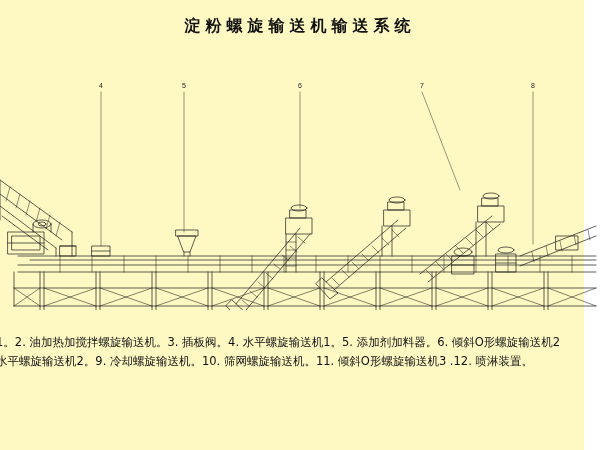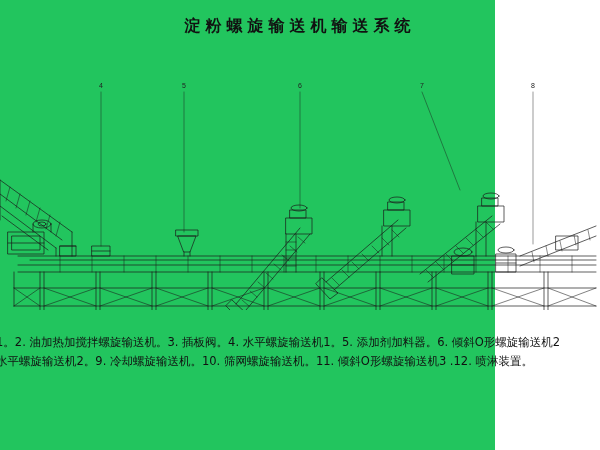--- a/index.html
+++ b/index.html
@@ -10,23 +10,23 @@
   body {
     width: 600px;
     height: 450px;
     font-family: "Liberation Sans", sans-serif;
     color: #000000;
     overflow: hidden;
     position: relative;
   }
   #page {
     position: relative;
-    width: 495px;
+    width: 584px;
     height: 450px;
-    background: #22c55e;
+    background: #fef9c3;
   }
   .title {
     position: absolute;
     top: 16px;
     left: 0;
     width: 600px;
     text-align: center;
     font-size: 16px;
     letter-spacing: 5px;
     font-weight: 700;

